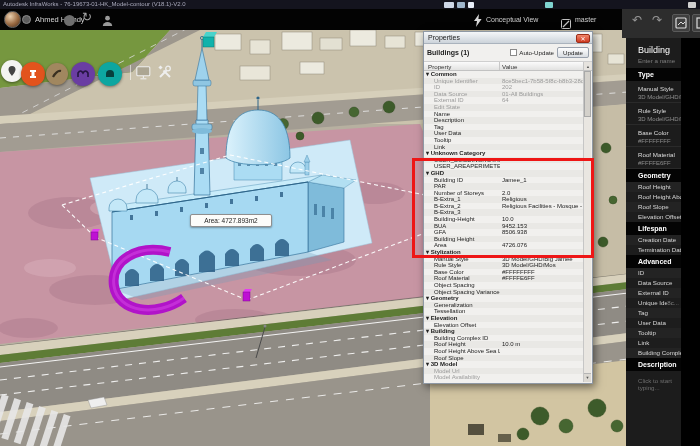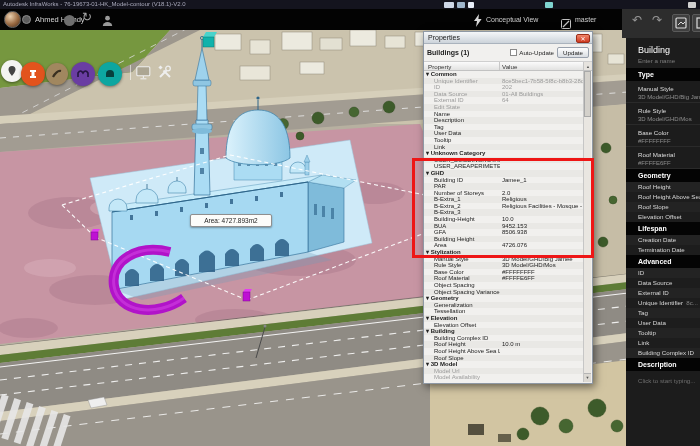--- a/index.html
+++ b/index.html
@@ -62,21 +62,21 @@
   .pdim{color:#9b9b9b;}
   #vscroll{position:absolute;right:1px;top:39px;bottom:1px;width:8px;background:#e9e6e1;border-left:1px solid #c6c6c6;}
   #vthumb{position:absolute;left:0;top:0;width:7px;height:46px;background:#d4d1cb;border:1px solid #a8a8a8;}
   #scroll-dn{position:absolute;left:0;bottom:0;width:7px;height:9px;background:#dcd9d3;border-top:1px solid #b5b5b5;
     font-size:4px;text-align:center;line-height:8px;color:#555;}
 
   
   #red-box{position:absolute;left:412px;top:158px;width:182px;height:100px;border:3px solid #ee1616;z-index:40;}
 
   
-  #sidebar{position:absolute;left:626px;top:38px;width:74px;height:408px;background:#1c1c1c;z-index:25;color:#d6d6d6;overflow:hidden;}
+  #sidebar{position:absolute;left:626px;top:38px;width:55px;height:408px;background:#1c1c1c;z-index:25;color:#d6d6d6;overflow:hidden;}
   #sb-title{padding:7px 0 0 12px;font-size:9px;color:#fff;height:19px;}
   #sb-name{height:11px;padding-left:12px;font-size:6.2px;color:#7f7f7f;}
   .ssec{height:13px;line-height:13px;background:#040404;color:#fff;font-size:7px;font-weight:bold;padding-left:12px;}
   .sitem2{height:22px;padding:3px 0 0 12px;border-bottom:1px solid #2a2a2a;}
   .sitem2 .slab{font-size:6.2px;color:#dedede;line-height:9px;display:block;white-space:nowrap;overflow:hidden;}
   .sitem2 .sval{font-size:6px;color:#8f8f8f;line-height:9px;white-space:nowrap;overflow:hidden;}
   .sitem1{height:10px;line-height:10px;font-size:6.2px;padding-left:12px;background:#232323;white-space:nowrap;overflow:hidden;display:flex;}
   .sitem1.alt{background:#1d1d1d;}
   .sitem1 .slab{color:#d8d8d8;flex:1;overflow:hidden;}
   .svalr{color:#868686;padding-right:2px;}

